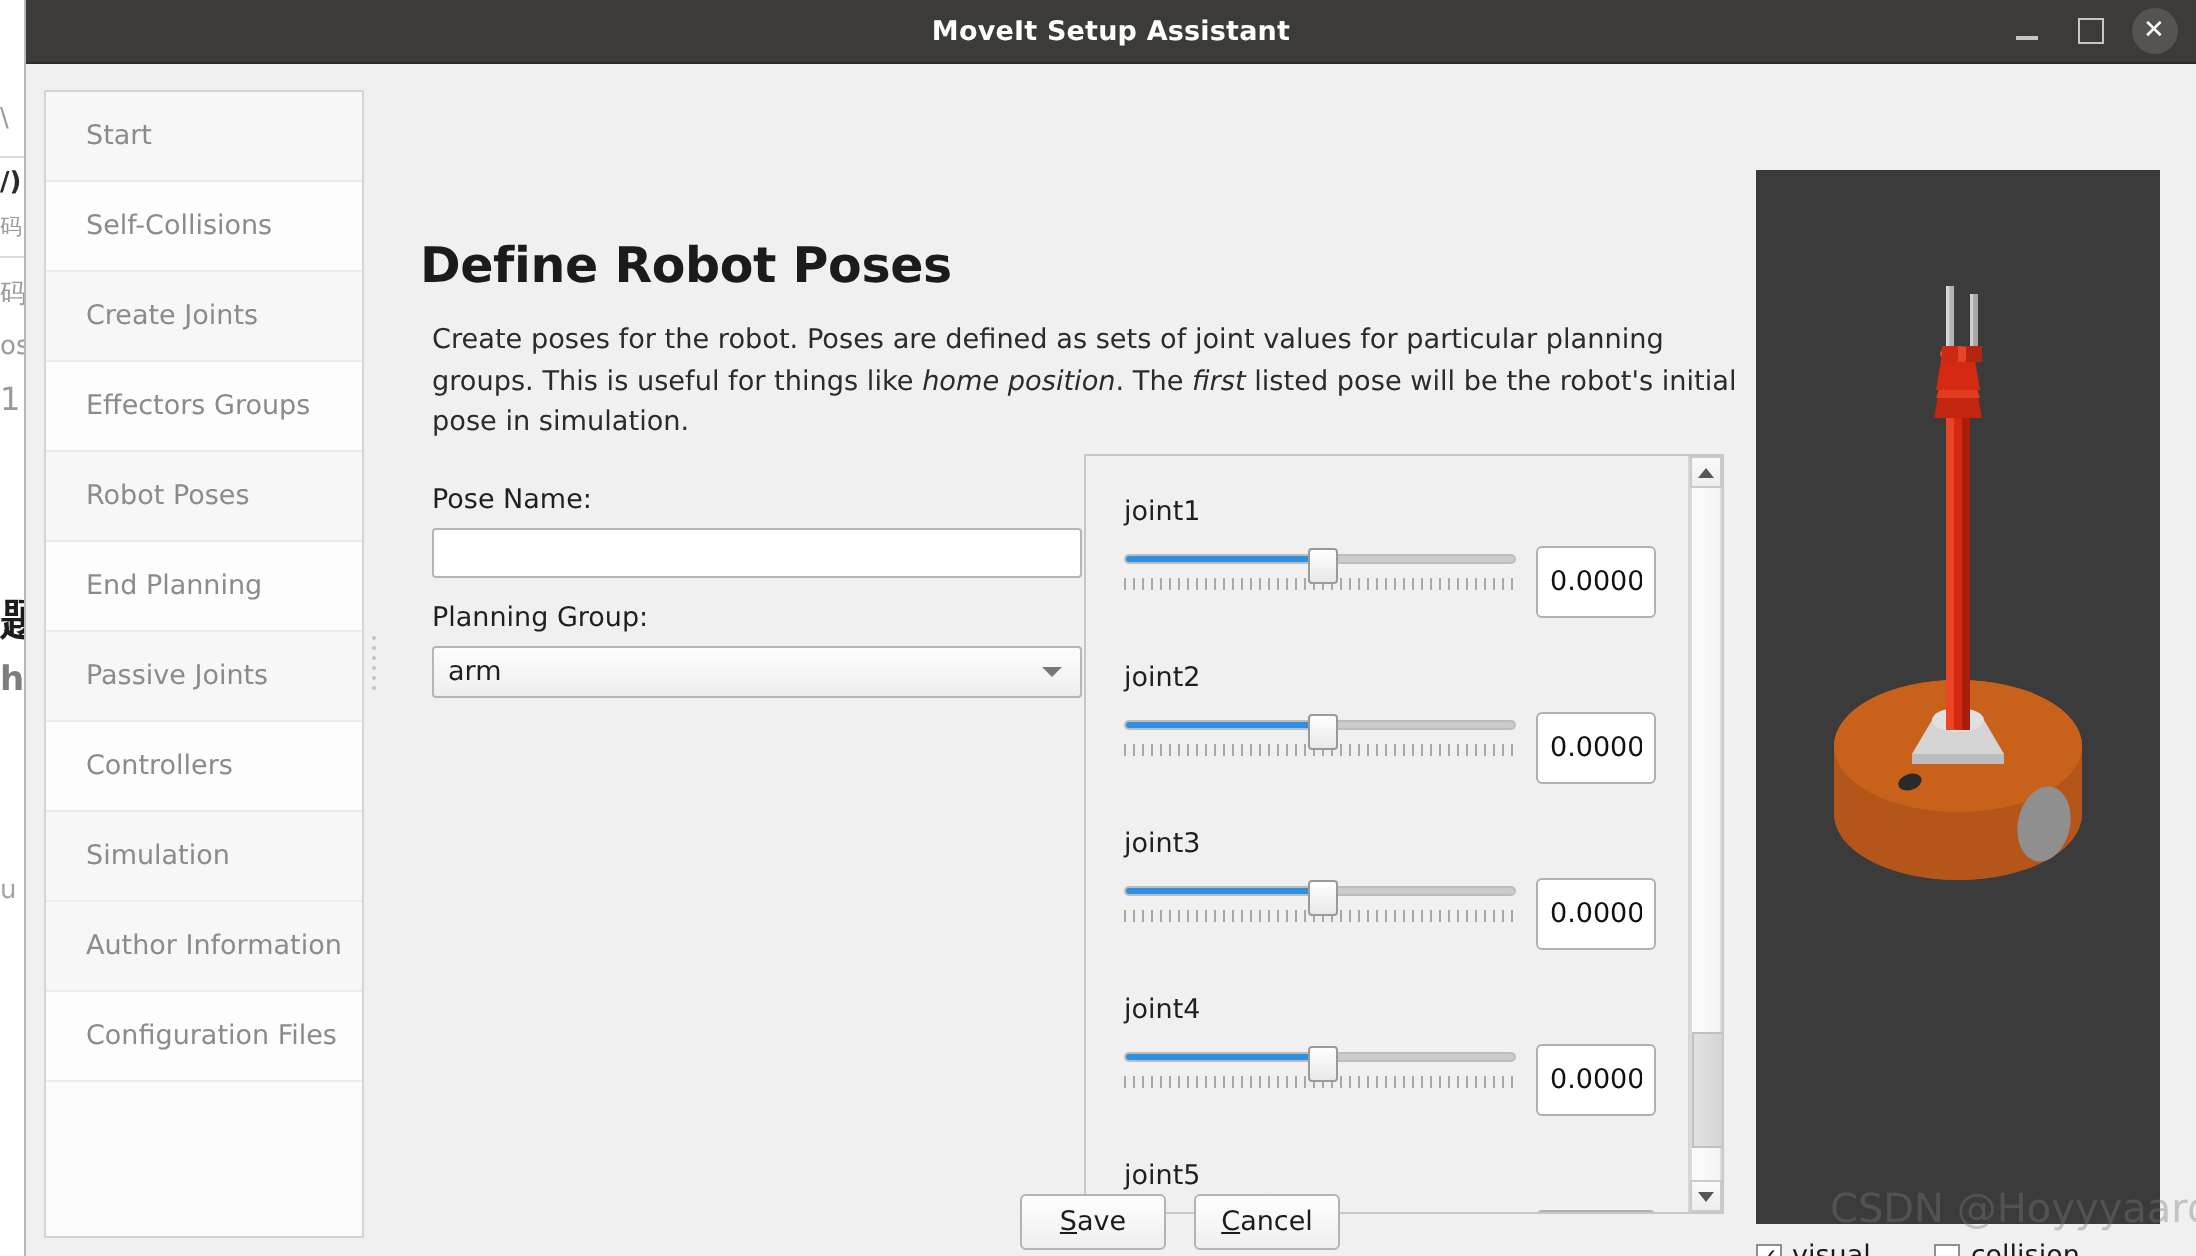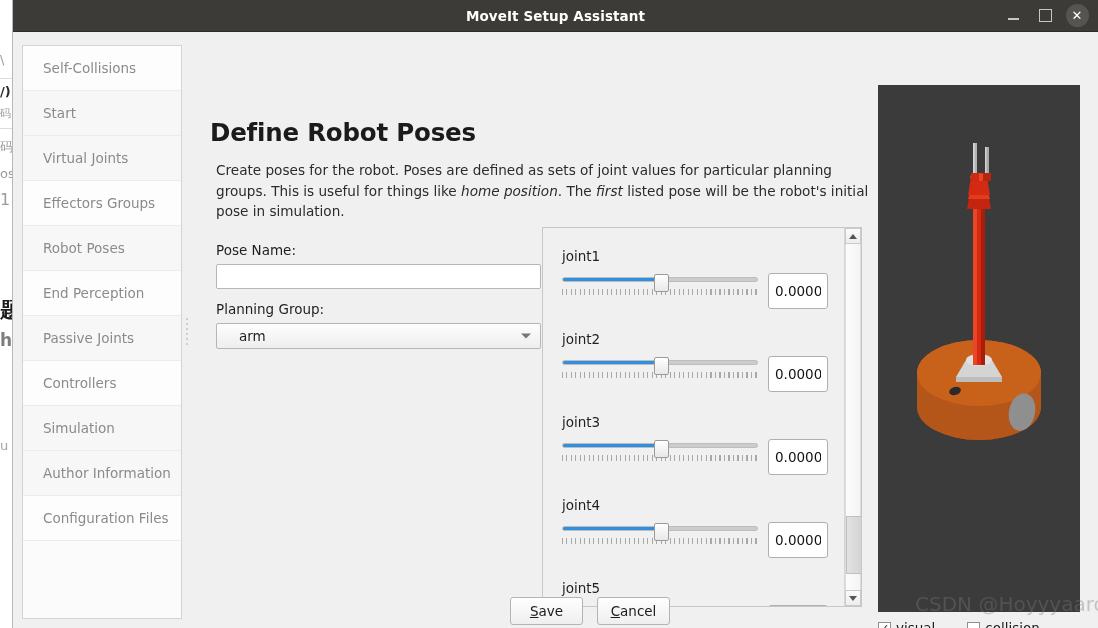--- a/index.html
+++ b/index.html
@@ -193,21 +193,21 @@
   .combo {
     position: relative;
     width: 100%;
     height: 26px;
     box-sizing: border-box;
     border: 1px solid #b6b6b6;
     border-radius: 2px;
     background: linear-gradient(#fdfdfd, #eeeeee);
     display: flex;
     align-items: center;
-    padding: 0 22px;
+    padding: 0 7px;
     font-size: 13.5px;
     color: #1f1f1f;
   }
   .combo-arrow {
     position: absolute;
     right: 9px; top: 50%;
     transform: translateY(-50%);
     width: 0; height: 0;
     border-left: 5px solid transparent;
     border-right: 5px solid transparent;
@@ -448,37 +448,37 @@
         </div>
         <div class="win-btn">
           <span class="win-close">✕</span>
         </div>
       </div>
     </div>
 
     <div class="body-area">
 
       <div class="sidebar">
+        <div class="nav-item">
+            <span>Start</span>
+          </div>
         <div class="nav-item alt">
             <span>Self-Collisions</span>
           </div>
         <div class="nav-item">
-            <span>Start</span>
-          </div>
-        <div class="nav-item">
-            <span>Virtual Joints</span>
+            <span>Create Joints</span>
           </div>
         <div class="nav-item alt">
             <span>Effectors Groups</span>
           </div>
         <div class="nav-item">
             <span>Robot Poses</span>
           </div>
         <div class="nav-item alt">
-            <span>End Perception</span>
+            <span>End Planning</span>
           </div>
         <div class="nav-item">
             <span>Passive Joints</span>
           </div>
         <div class="nav-item alt">
             <span>Controllers</span>
           </div>
         <div class="nav-item">
             <span>Simulation</span>
           </div>

